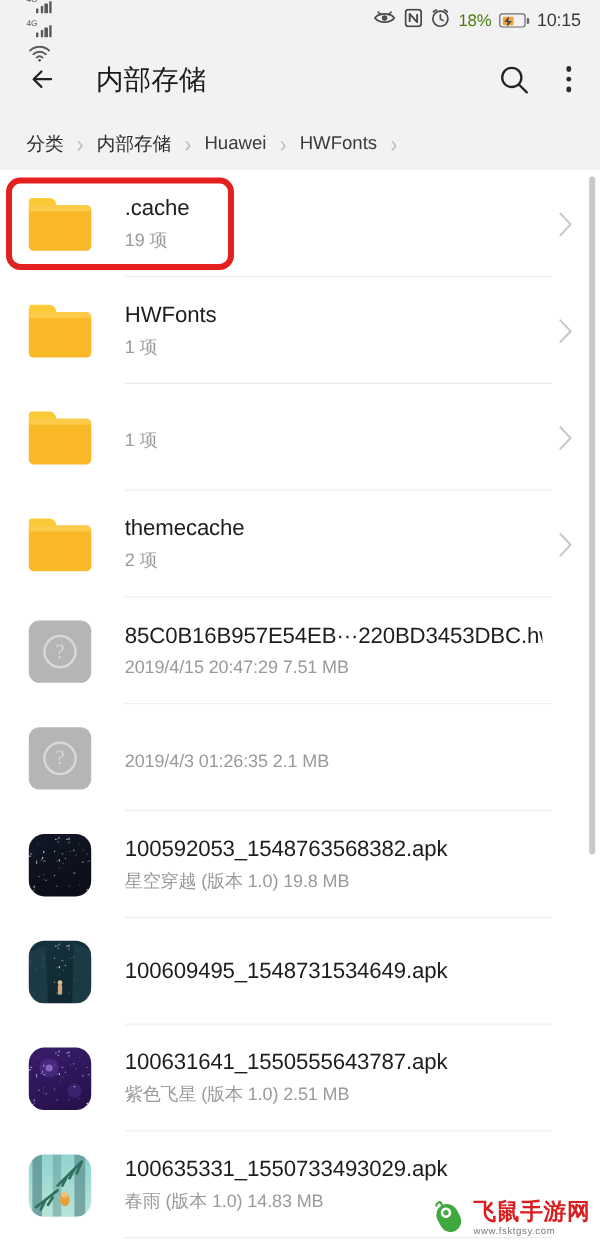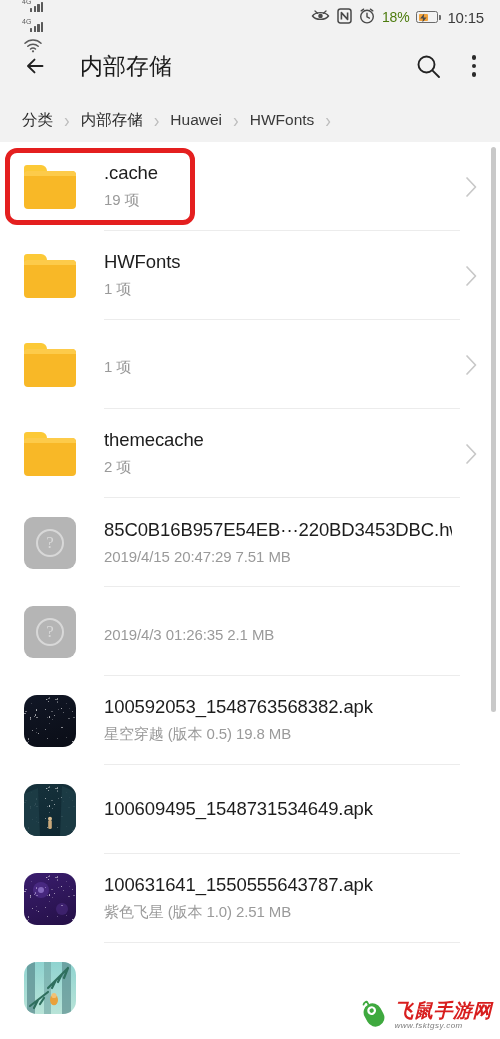--- a/index.html
+++ b/index.html
@@ -143,21 +143,21 @@
     position: absolute; right: 4px; top: 5px; width: 5px; height: 565px;
     background: #c9c9c9; border-radius: 3px;
   }
 
   
   .watermark {
     position: absolute; right: 8px; bottom: 8px;
     display: flex; align-items: center; gap: 5px; pointer-events: none;
   }
   .wm-mouse { width: 32px; height: 32px; flex: 0 0 auto; }
-  .wm-text { display: flex; flex-direction: column; line-height: 1; font-style: italic; }
+  .wm-text { display: flex; flex-direction: column; line-height: 1; }
   .wm-cn {
     font-size: 19px; font-weight: bold; color: #d81e1e;
     letter-spacing: 0.5px; font-family: "DejaVu Sans", sans-serif;
   }
   .wm-url {
     font-size: 8px; color: #7a7a7a; letter-spacing: 0.5px; margin-top: 2px;
     font-family: "Liberation Sans", sans-serif;
   }
 </style>
 </head>
@@ -399,21 +399,21 @@
               <i style="left:24.4px;top:3.2px;opacity:0.46"></i>
               <i style="left:11.5px;top:14.8px;opacity:0.72"></i>
               <i style="left:6.8px;top:8.2px;opacity:0.25"></i>
               <i style="left:31.2px;top:4.3px;opacity:0.49"></i>
               <i style="left:5.5px;top:23.9px;opacity:0.50"></i>
             </div>
           </div>
         </div>
         <div class="texts">
           <div class="title">100592053_1548763568382.apk</div>
-          <div class="sub">星空穿越 (版本 0.5) 19.8 MB</div>
+          <div class="sub">星空穿越 (版本 1.0) 19.8 MB</div>
         </div>
         <div class="chev"></div>
       </div>
       <div class="row">
         <div class="thumb">
           <div class="apkimg" style="background:linear-gradient(160deg,#16323c,#0e2630)">
             <div class="stars">
               <i style="left:24.5px;top:28.0px;opacity:0.32"></i>
               <i style="left:12.2px;top:22.2px;opacity:0.55"></i>
               <i style="left:3.9px;top:43.9px;opacity:0.60"></i>
@@ -545,20 +545,24 @@
               <rect x="3" y="0" width="8" height="52" fill="#5c8e90" opacity=".75"></rect>
               <rect x="20" y="0" width="7" height="52" fill="#6fa3a2" opacity=".6"></rect>
               <rect x="38" y="0" width="9" height="52" fill="#5c8e90" opacity=".7"></rect>
               <path d="M44 6 L24 26 M44 6 L40 16 M38 12 L34 20 M32 18 L28 26" stroke="#2f6f5e" stroke-width="2.2" stroke-linecap="round" fill="none"></path>
               <path d="M6 44 L24 30 M10 46 L14 38 M16 42 L20 36" stroke="#2f6f5e" stroke-width="2.2" stroke-linecap="round" fill="none"></path>
               <ellipse cx="30" cy="38" rx="4" ry="5.2" fill="#e9a13b"></ellipse>
               <circle cx="30" cy="33.5" r="2.6" fill="#f2c173"></circle>
             </svg>
           </div>
         </div>
+        <div class="texts">
+          <div class="title">100635331_1550733493029.apk</div>
+          <div class="sub">春雨 (版本 1.0) 14.83 MB</div>
+        </div>
         <div class="chev"></div>
       </div>
     </div>
   <div class="scrollbar"></div>
   <div class="watermark">
     <span class="wm-mouse">
       <svg width="32" height="32" viewBox="0 0 32 32">
         <g transform="rotate(-28 16 16)">
           <rect x="7" y="4" width="18" height="24" rx="9" fill="#3fa93f"></rect>
           <circle cx="16" cy="11" r="4.4" fill="#ffffff"></circle>

